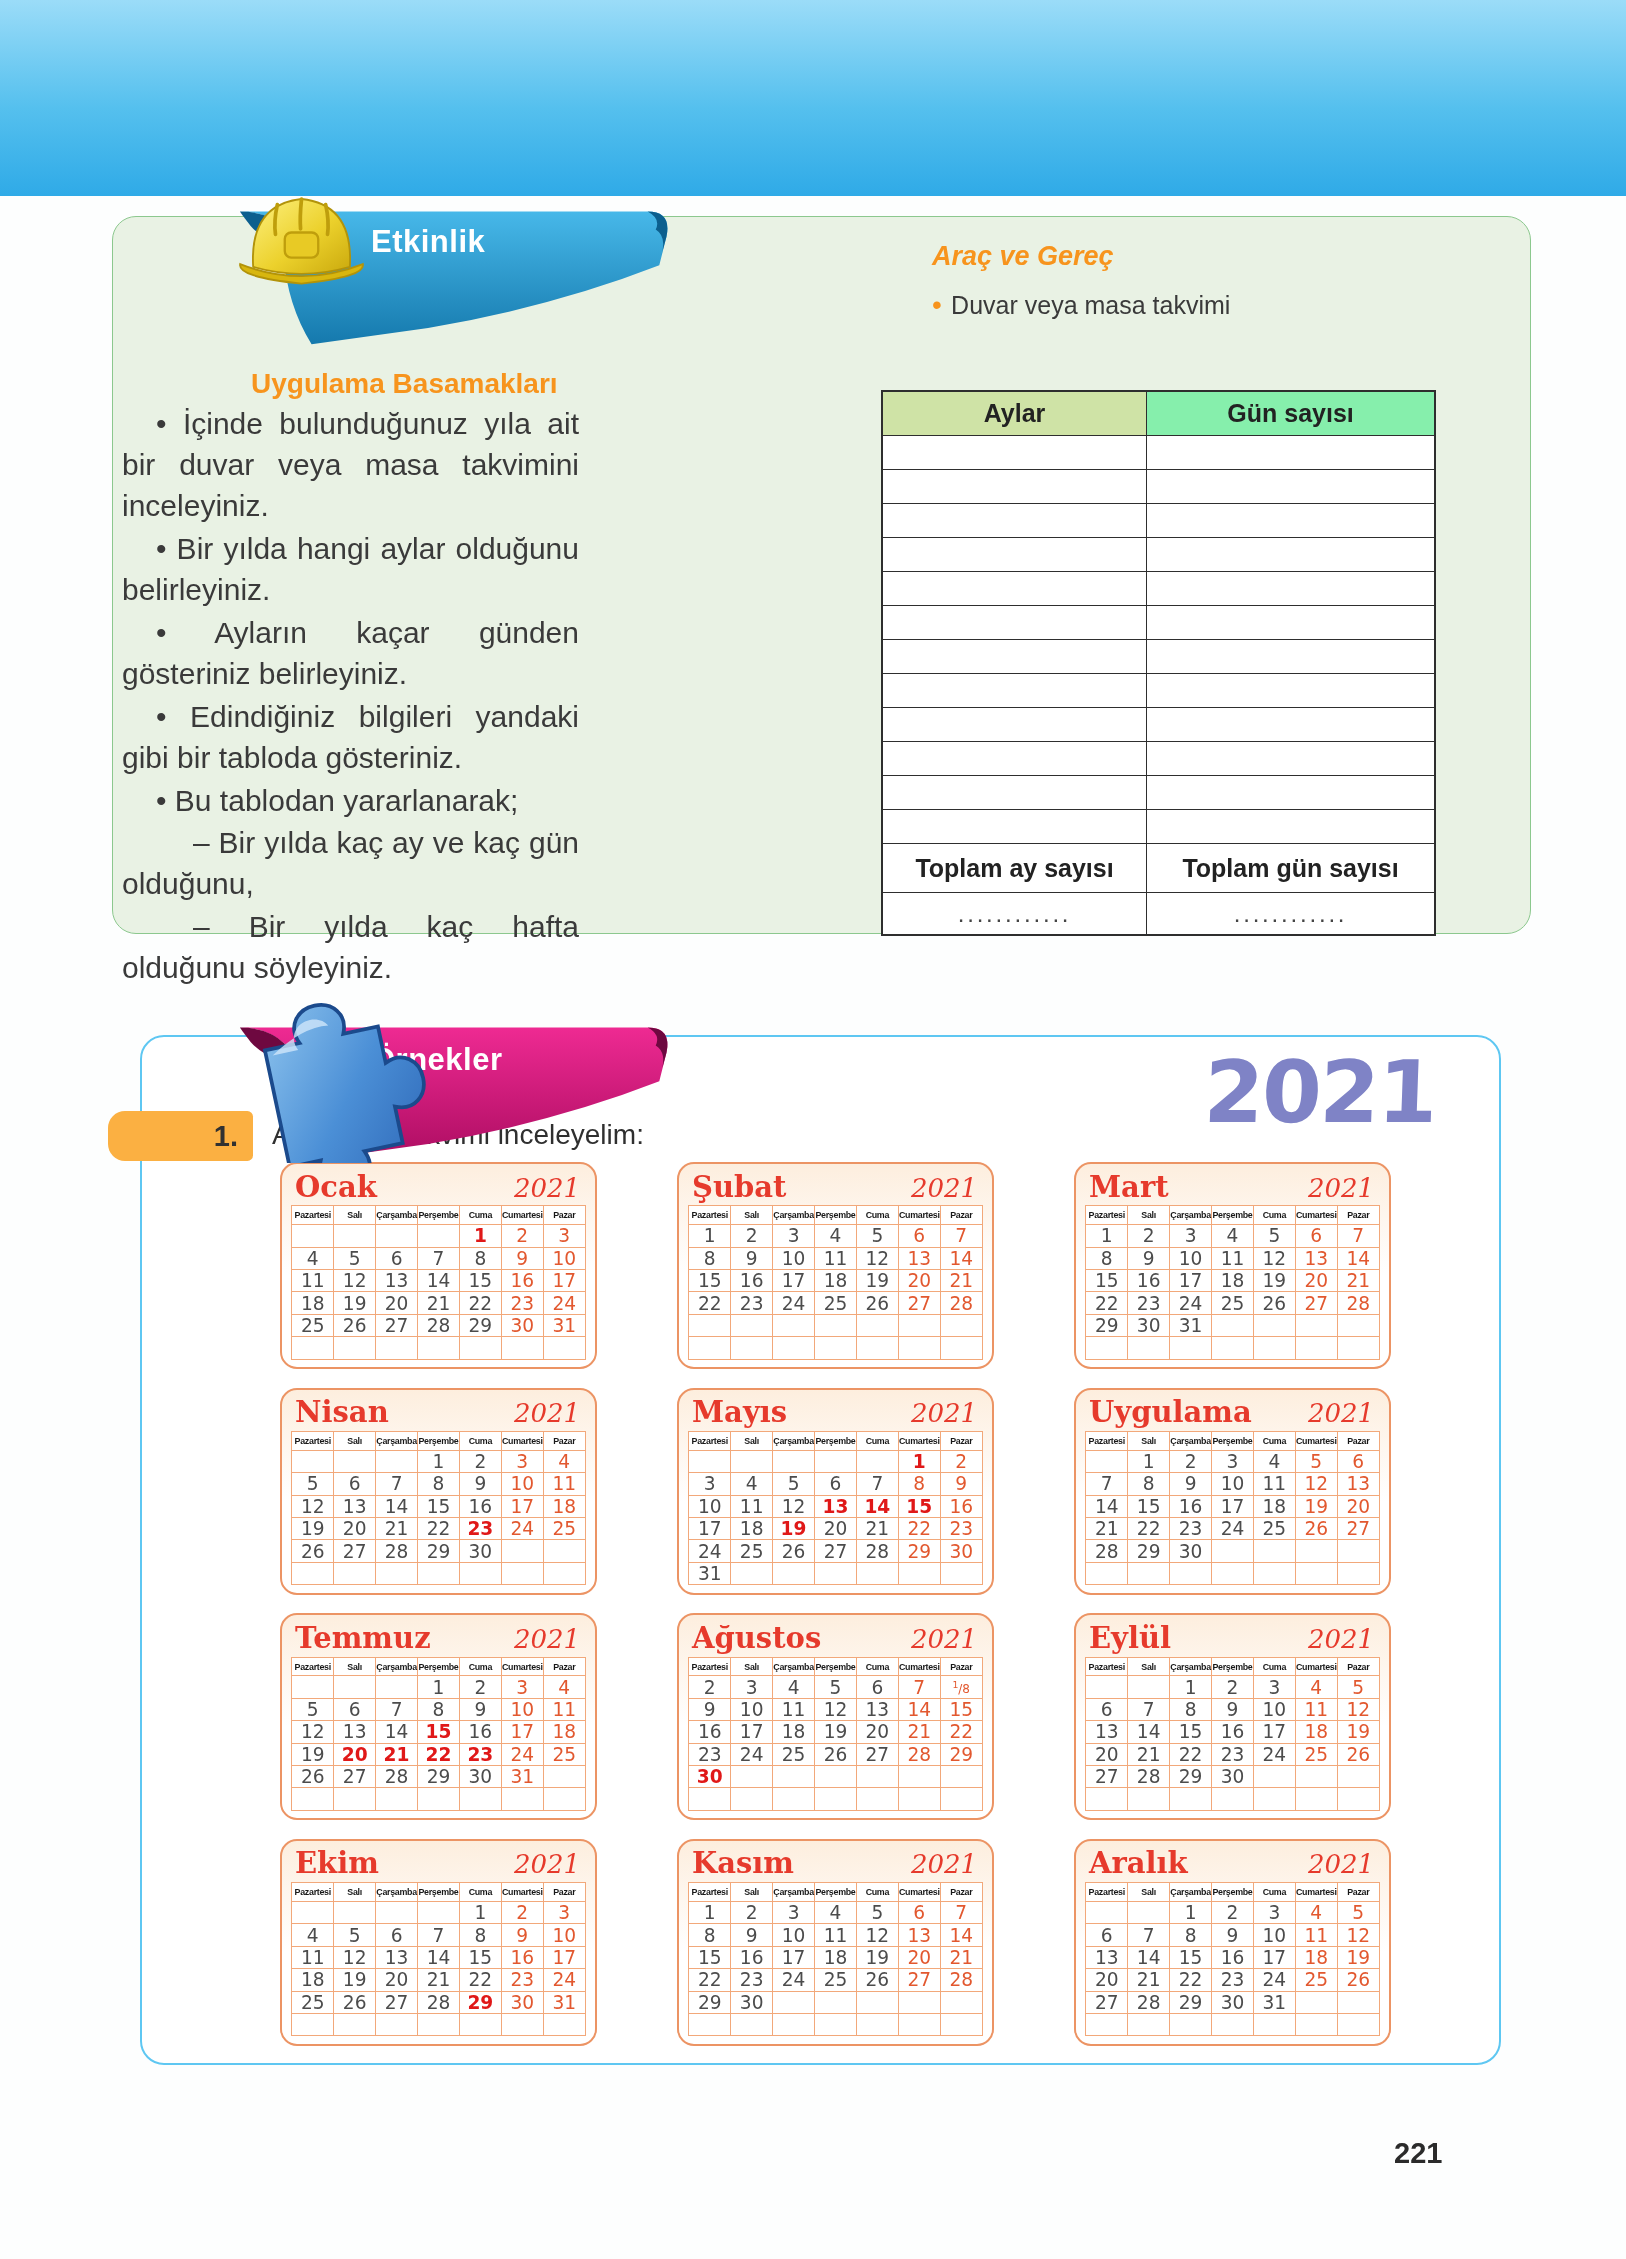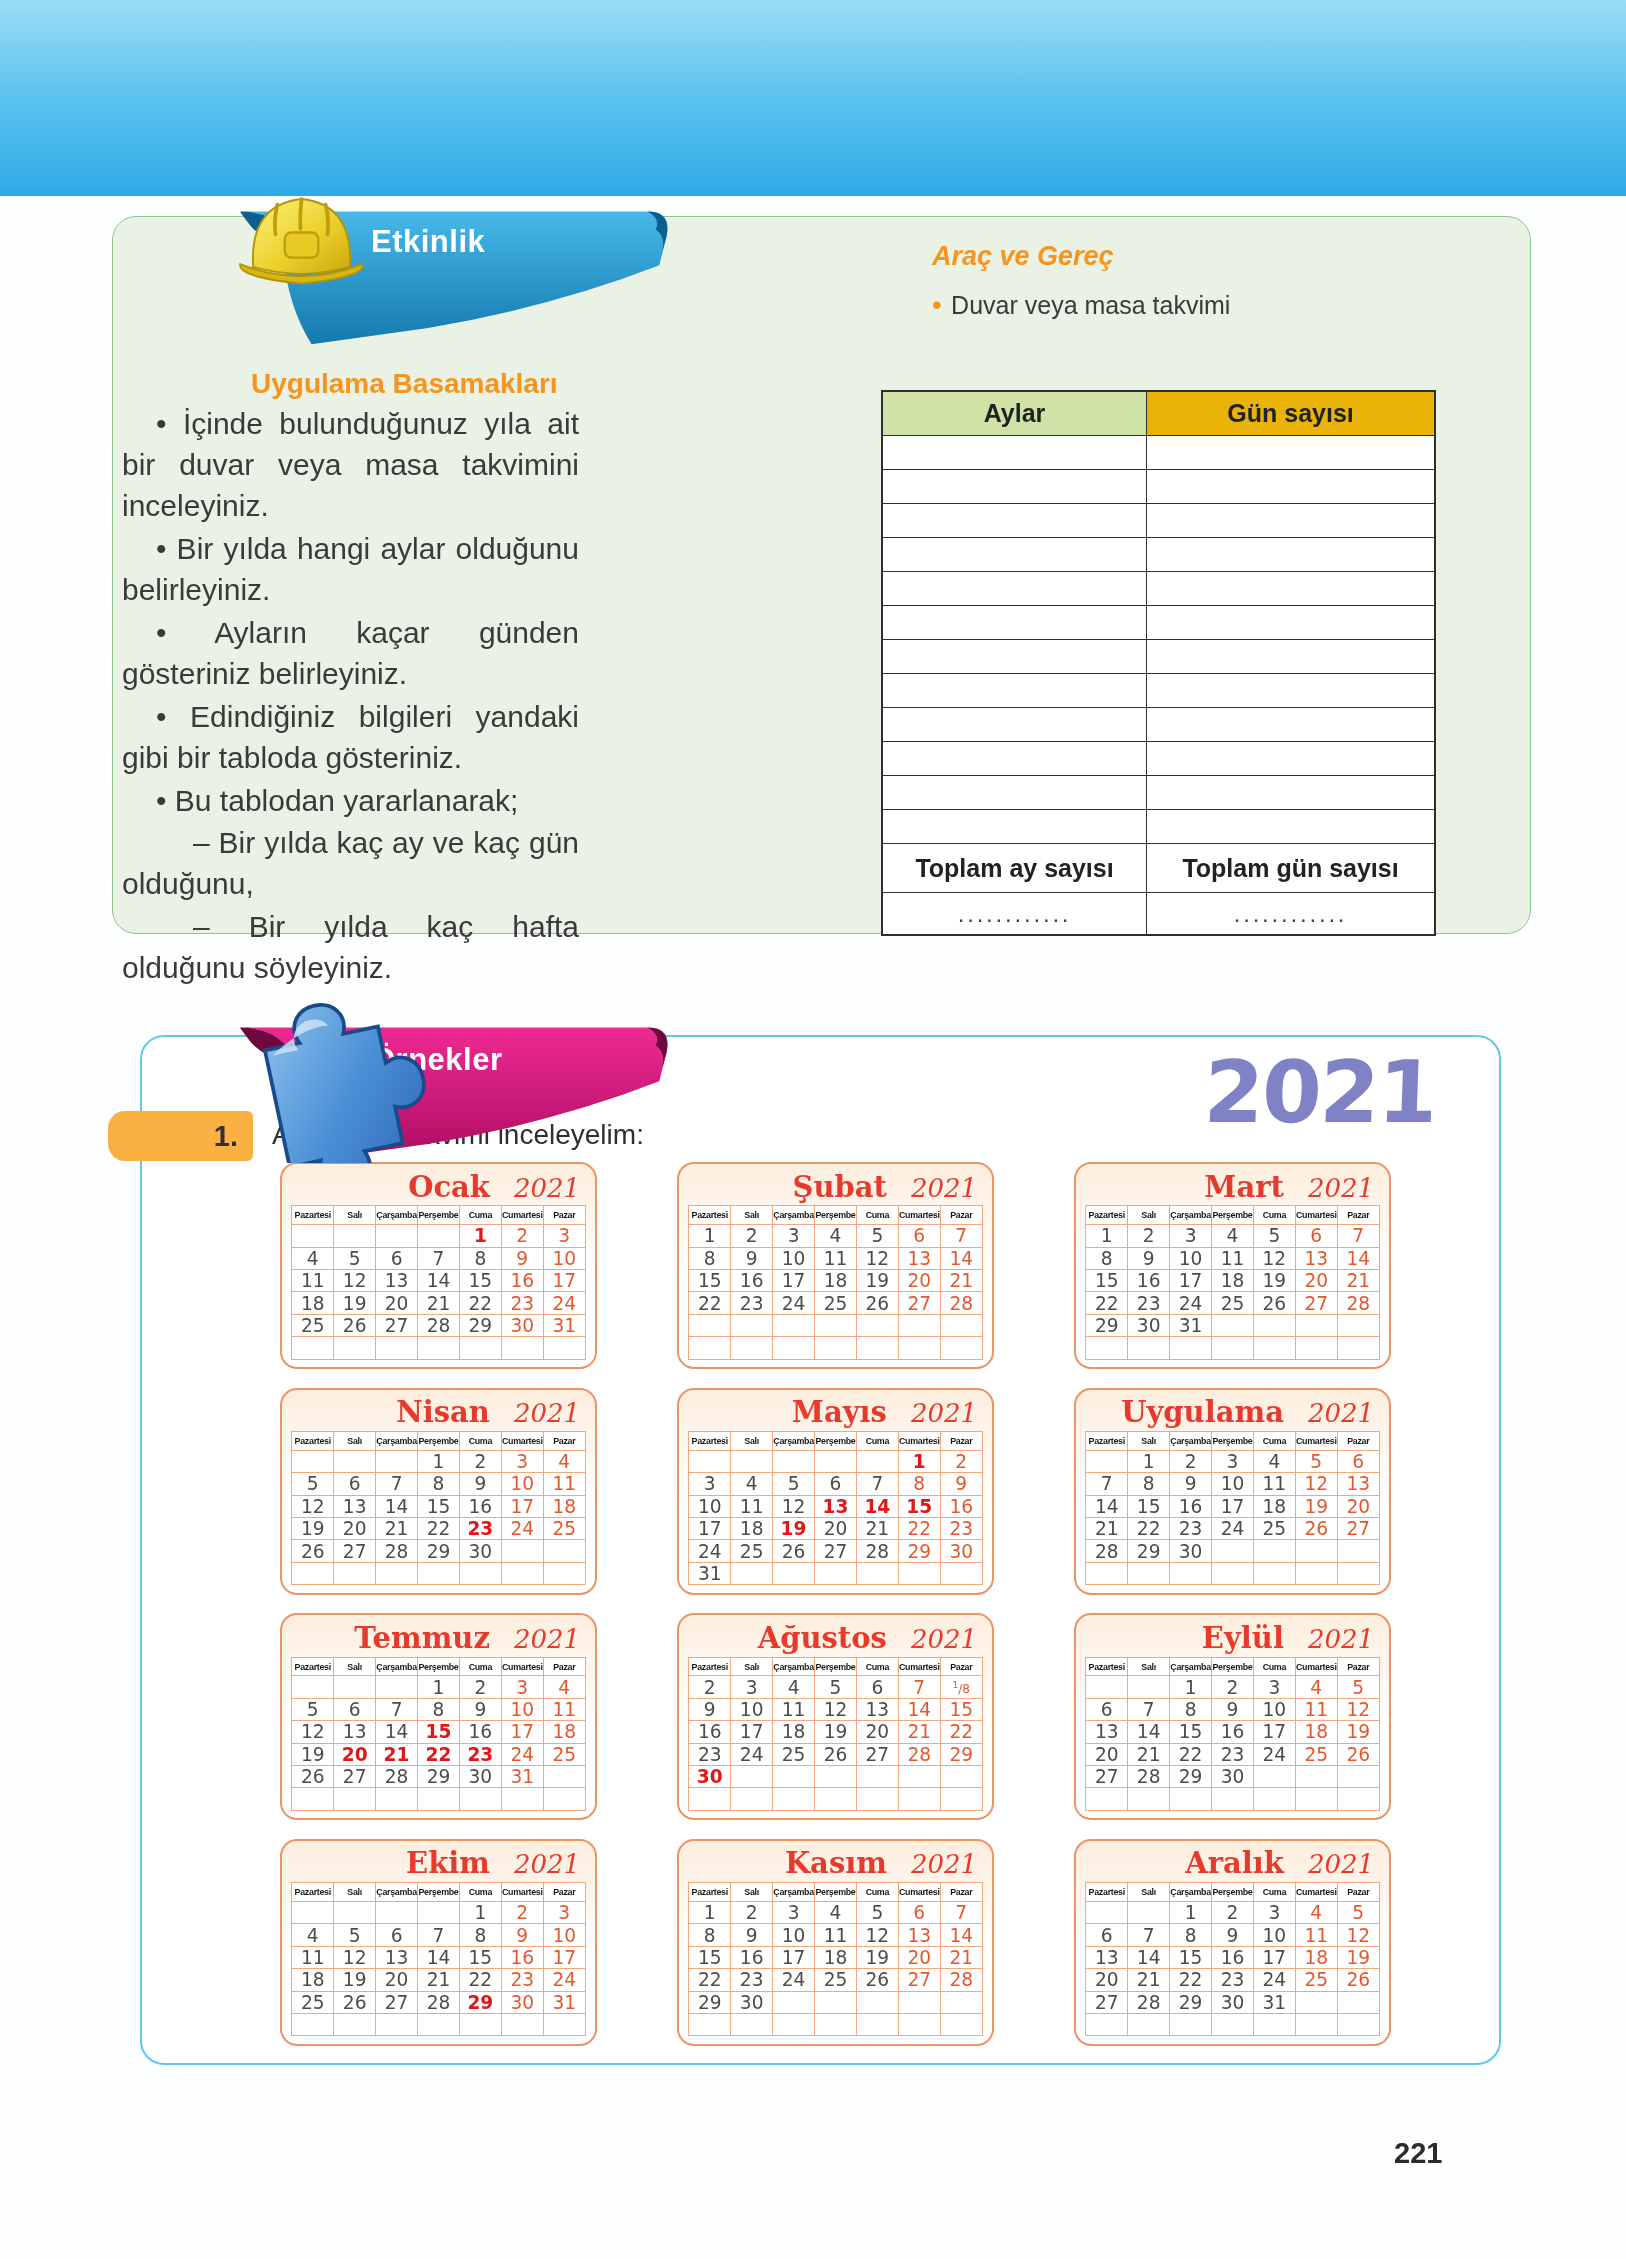--- a/index.html
+++ b/index.html
@@ -51,21 +51,21 @@
   .act-table {
     position:absolute; left:881px; top:390px; width:555px;
     border-collapse:collapse; background:#fff; z-index:2;
     border:2.8px solid #2e2e2e;
   }
   .act-table th, .act-table td {
     border:1.9px solid #2e2e2e; text-align:center; padding:0;
   }
   .act-table thead th { height:43px; font-size:25px; color:#222; }
   .th-aylar { background:#cfe3a6; }
-  .th-gun   { background:#eab308; }
+  .th-gun   { background:#86efac; }
   .act-table tbody td { height:33px; background:#fff; }
   .act-table .total-row td { height:48px; font-size:25px; font-weight:bold; color:#222; }
   .act-table .dots-row td { height:41px; font-size:24px; color:#444; letter-spacing:2.8px; }
 
   
   .examples-panel {
     position:absolute; left:140px; top:1035px; width:1361px; height:1030px;
     background:#fff; border:2.8px solid #5ec7f2; border-radius:24px;
     box-sizing:border-box; z-index:1;
   }
@@ -90,21 +90,21 @@
     position:absolute; left:280px; top:1162px; z-index:2;
     display:grid; grid-template-columns:repeat(3,317px);
     column-gap:80px; row-gap:18.6px;
   }
   .mcard {
     height:207px; box-sizing:border-box;
     border:2.8px solid #ec9464; border-radius:17px;
     background:linear-gradient(180deg,#fdeede 0%, #ffffff 55%);
     padding:3.7px 9.3px 7.5px 9.3px;
   }
-  .mhead { display:flex; justify-content:flex-end; align-items:baseline; padding:1.9px 5.6px 1.9px 3.7px;gap:24px; }
+  .mhead { display:flex; justify-content:space-between; align-items:baseline; padding:1.9px 5.6px 1.9px 3.7px;gap:24px; }
   .mname {
     font-family:"DejaVu Serif", serif; font-weight:bold;
     font-size:29px; color:#e63a2c;
   }
   .myear {
     font-family:"DejaVu Serif", serif; font-style:italic;
     font-size:26px; color:#e63a2c;
   }
   .mtable { width:100%; border-collapse:collapse; table-layout:fixed; background:#fff; }
   .mtable th {

